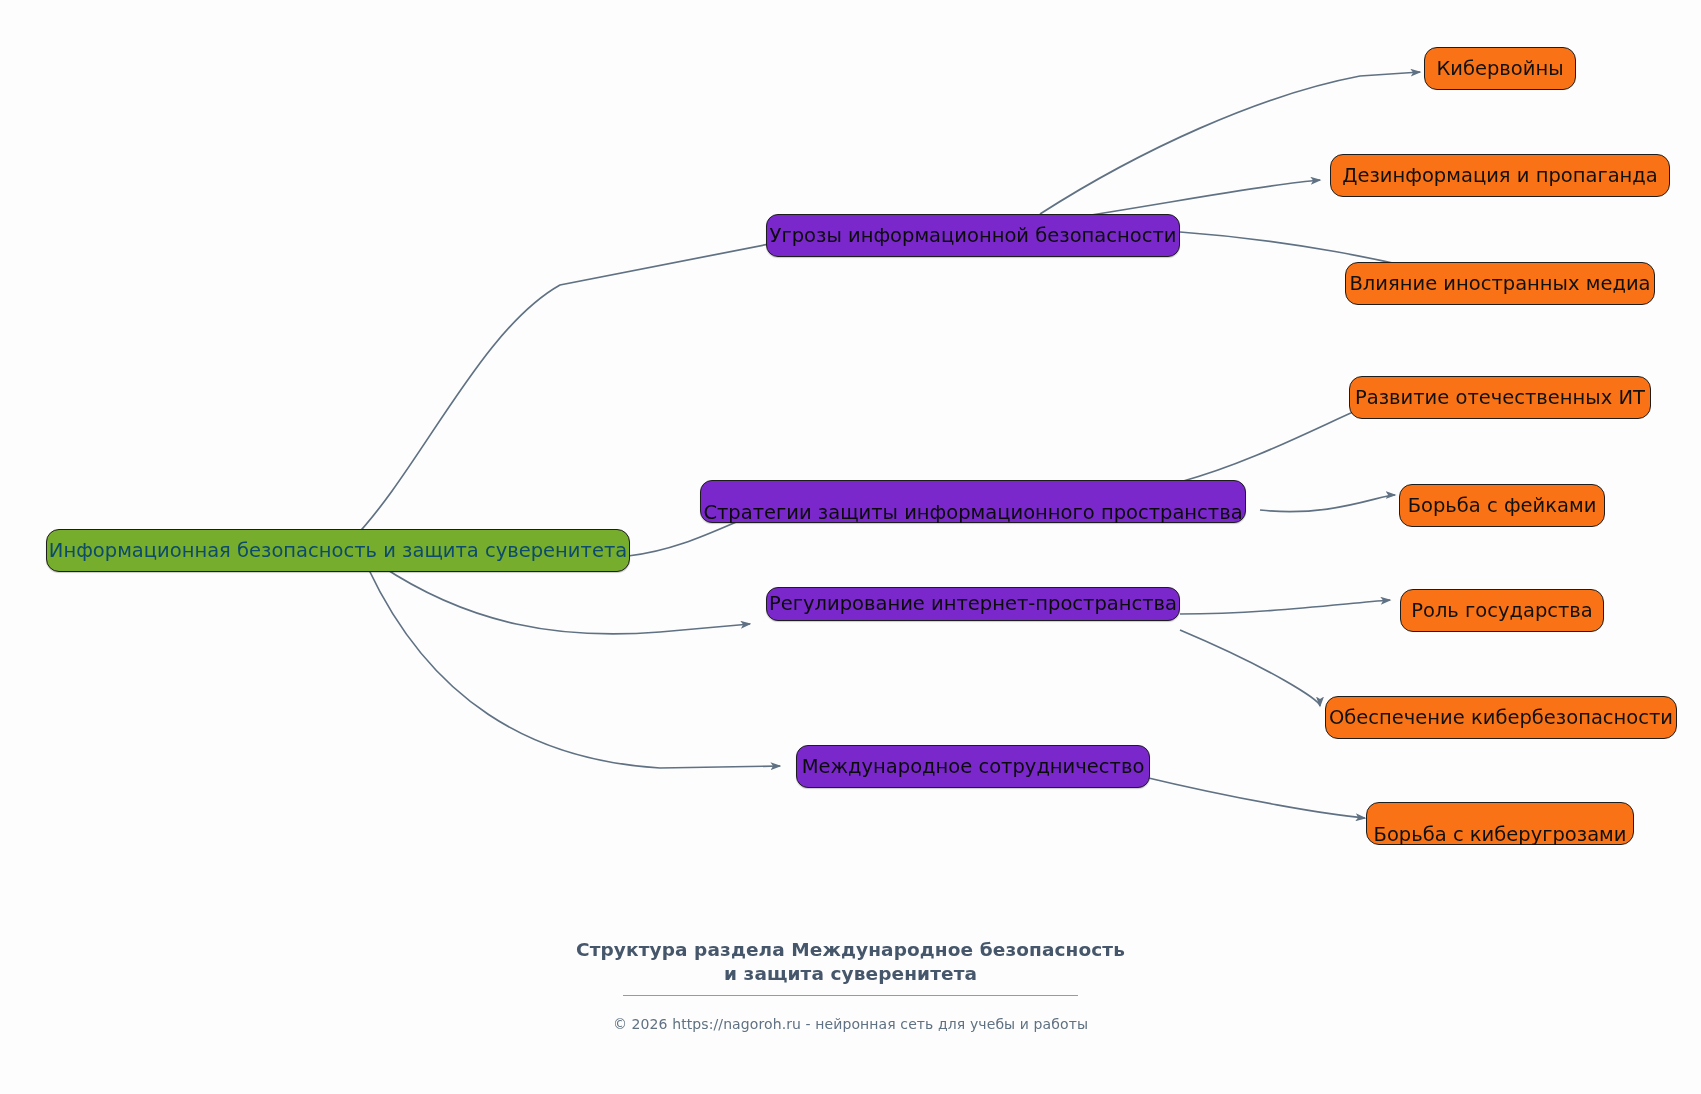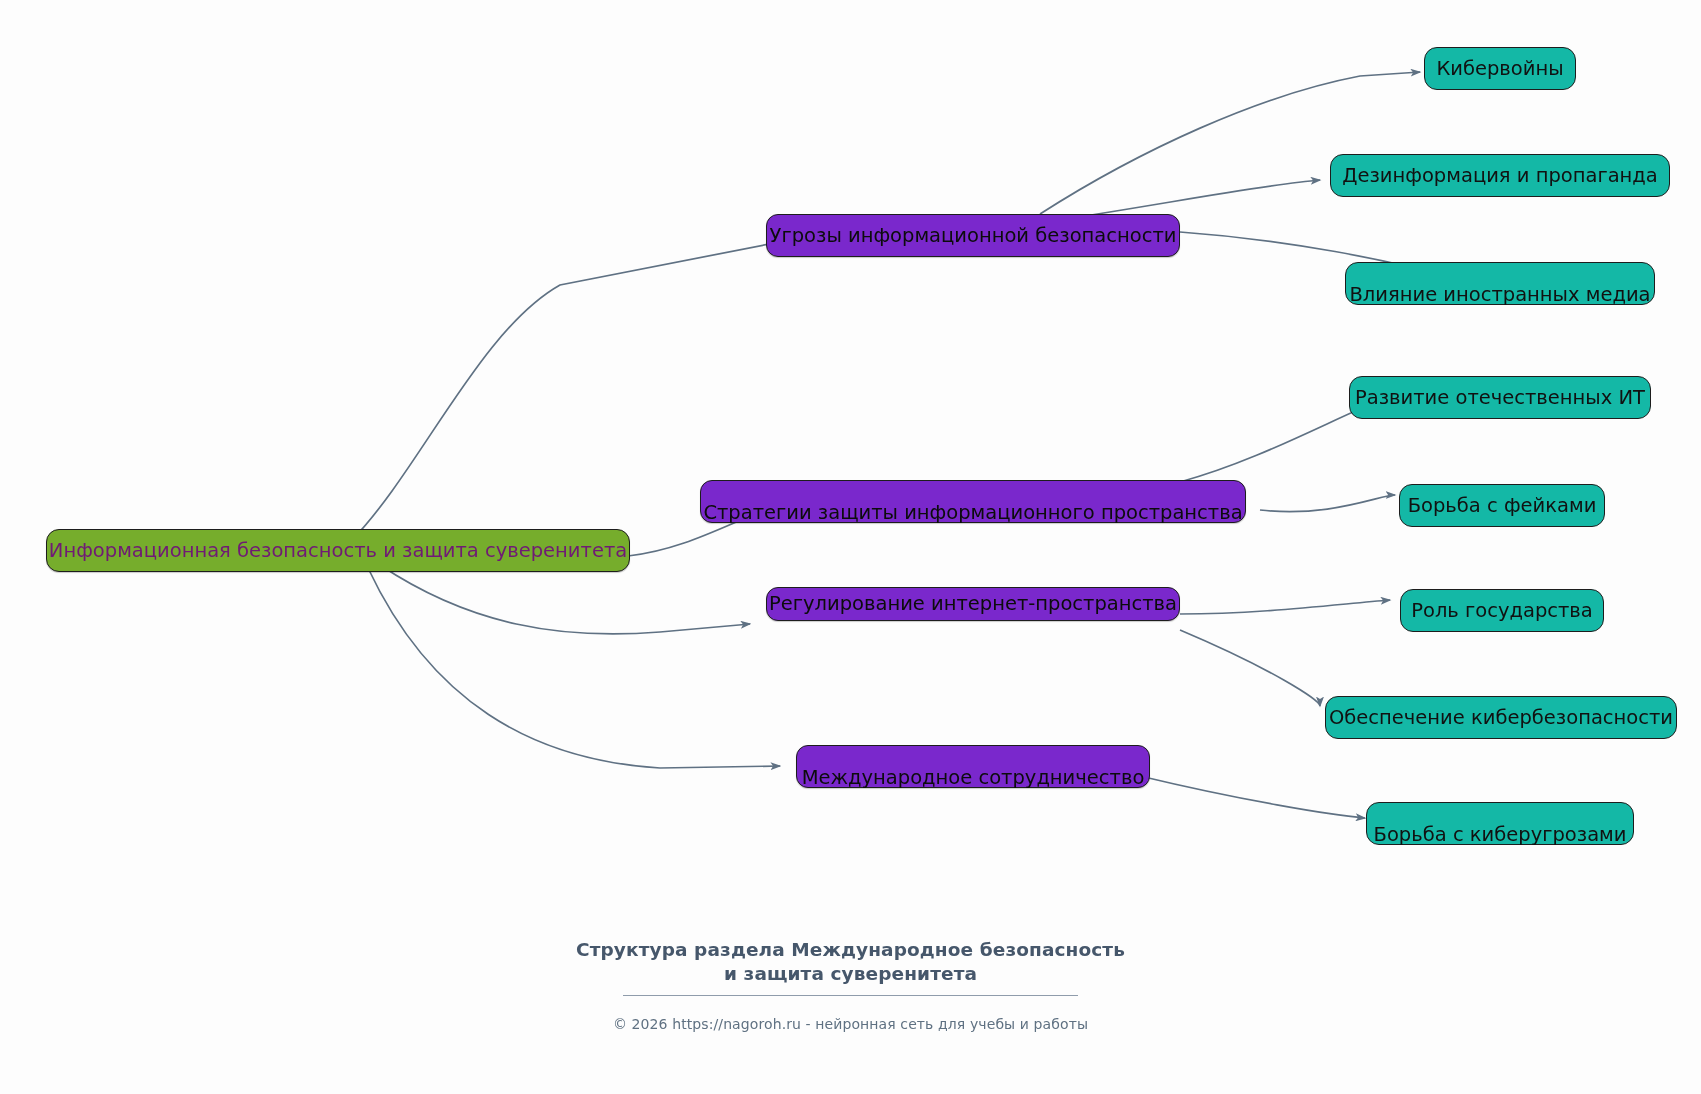--- a/index.html
+++ b/index.html
@@ -35,36 +35,36 @@
     display: flex;
     align-items: center;
     justify-content: center;
     white-space: nowrap;
     line-height: 1;
   }
   .node-root {
     background: #76ad2c;
     border: 1.6px solid #1d1d1d;
     border-radius: 13px;
-    color: #701a75;
+    color: #0c4a6e;
     font-size: 19.5px;
     padding: 0 17px;
     box-shadow: 0 1px 1px rgba(0,0,0,0.20);
   }
   .node-branch {
     background: #7a28cc;
     border: 1.6px solid #1d1d1d;
     border-radius: 12px;
     color: #0c0c0c;
     font-size: 19.5px;
     padding: 0 17px;
     box-shadow: 0 1px 1px rgba(0,0,0,0.20);
   }
   .node-leaf {
-    background: #14b8a6;
+    background: #f97316;
     border: 1.7px solid #1d1d1d;
     border-radius: 13px;
     color: #111111;
     font-size: 19.5px;
     padding: 0 17px;
   }
   .caption-block {
     position: absolute;
     left: 0;
     top: 938px;
@@ -132,33 +132,33 @@
   </div>
 
   <div class="node node-branch" style="left:700px; top:480px; width:546px; height:43px;align-items:flex-end;">
     <span>Стратегии защиты информационного пространства</span>
   </div>
 
   <div class="node node-branch" style="left:766px; top:587px; width:414px; height:34px;text-align:center;">
     <span>Регулирование интернет-пространства</span>
   </div>
 
-  <div class="node node-branch" style="left:796px; top:745px; width:354px; height:43px;align-items:flex-end;">
+  <div class="node node-branch" style="left:796px; top:745px; width:354px; height:43px;">
     <span>Международное сотрудничество</span>
   </div>
 
   <div class="node node-leaf" style="left:1424px; top:47px; width:152px; height:43px;">
     <span>Кибервойны</span>
   </div>
 
   <div class="node node-leaf" style="left:1330px; top:154px; width:340px; height:43px;">
     <span>Дезинформация и пропаганда</span>
   </div>
 
-  <div class="node node-leaf" style="left:1345px; top:262px; width:310px; height:43px;align-items:flex-end;">
+  <div class="node node-leaf" style="left:1345px; top:262px; width:310px; height:43px;">
     <span>Влияние иностранных медиа</span>
   </div>
 
   <div class="node node-leaf" style="left:1349px; top:376px; width:302px; height:43px;">
     <span>Развитие отечественных ИТ</span>
   </div>
 
   <div class="node node-leaf" style="left:1399px; top:484px; width:206px; height:43px;">
     <span>Борьба с фейками</span>
   </div>

